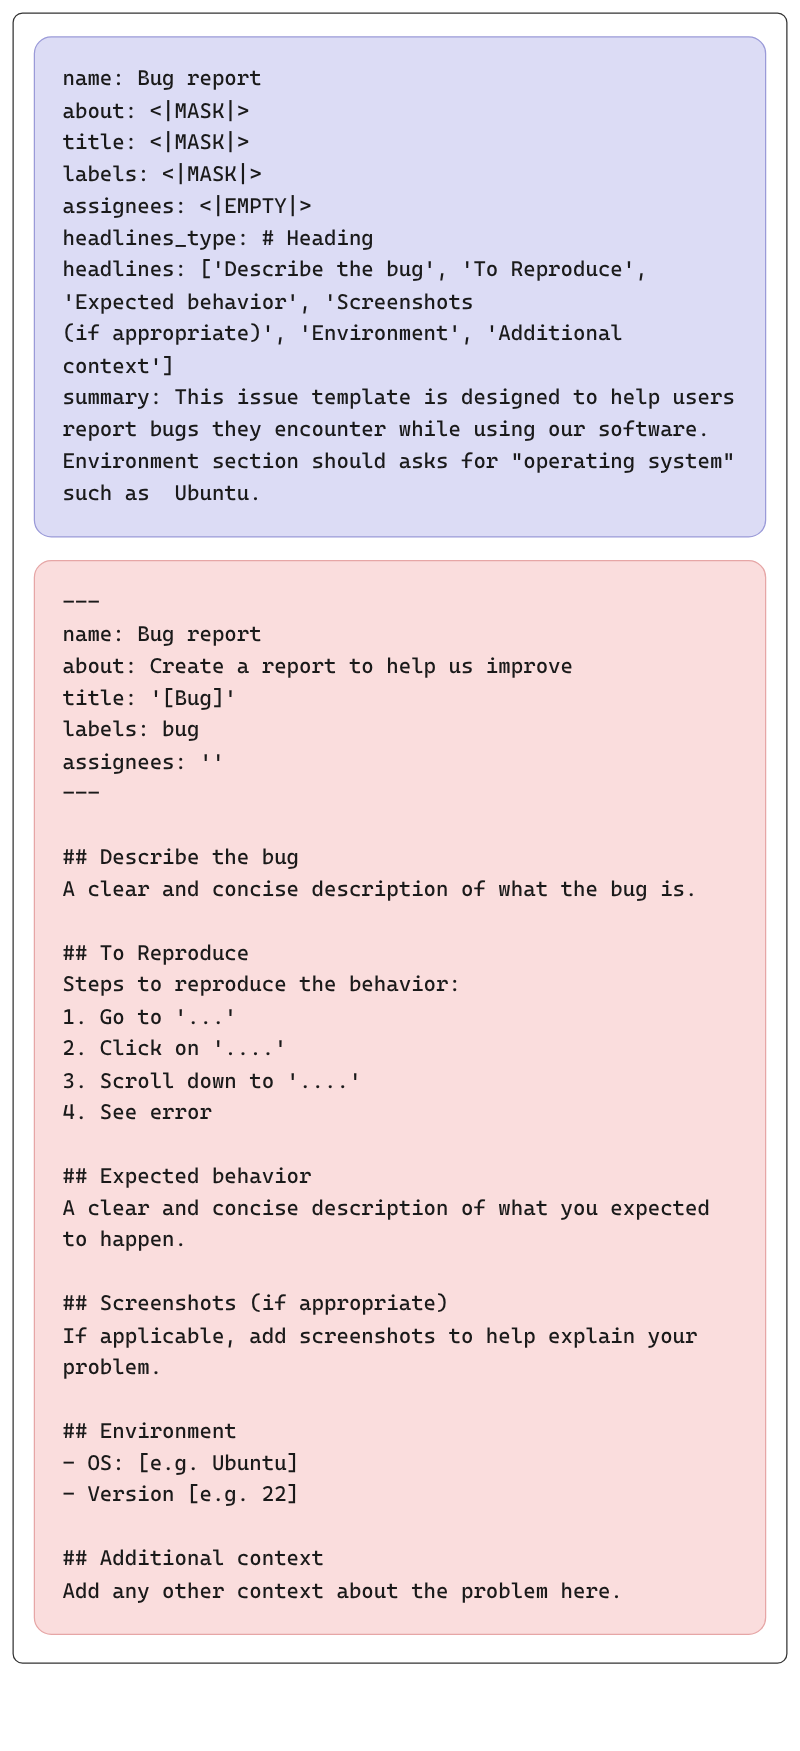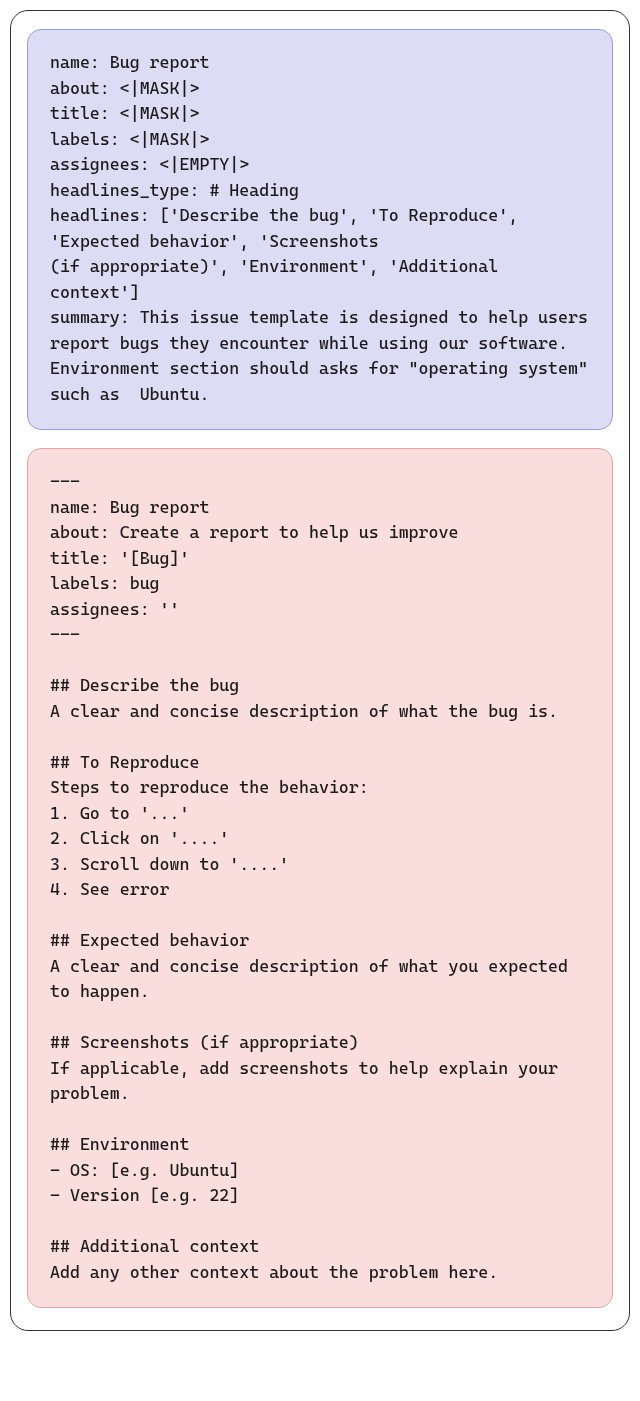--- a/index.html
+++ b/index.html
@@ -8,21 +8,21 @@
     font-family: ui-monospace, "SF Mono", "Cascadia Mono", "Segoe UI Mono", "Roboto Mono", Menlo, Consolas, monospace;
     font-size: 17px;
     line-height: 1.5;
     color: #1a1a1a;
     padding: 10px;
   }
   .outer {
     width: 620px;
     margin: 0 auto;
     border: 1.5px solid #333;
-    border-radius: 18px;
+    border-radius: 8px;
     padding: 18px 16px 22px 16px;
   }
   .block {
     border-radius: 14px;
     padding: 20px 22px 22px 22px;
     white-space: pre-wrap;
     word-wrap: break-word;
   }
   .block-spec {
     background: #dcdcf5;

